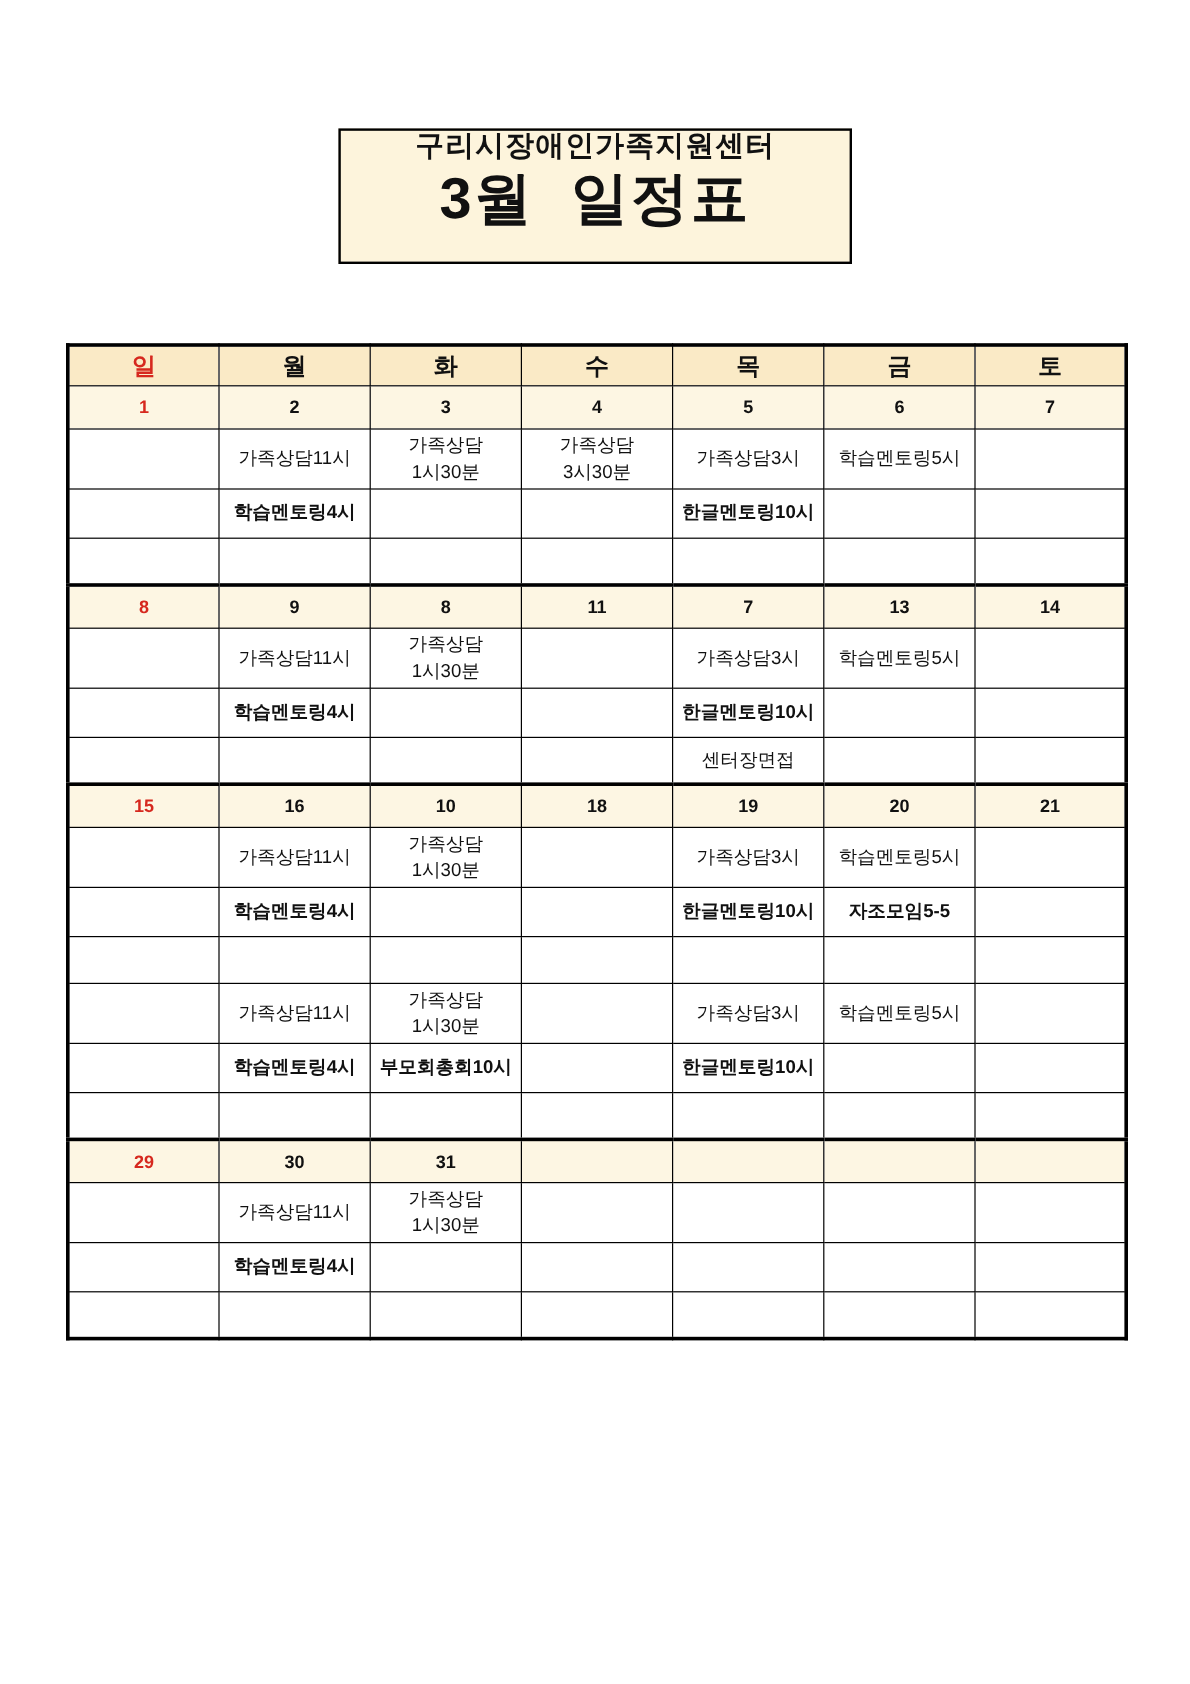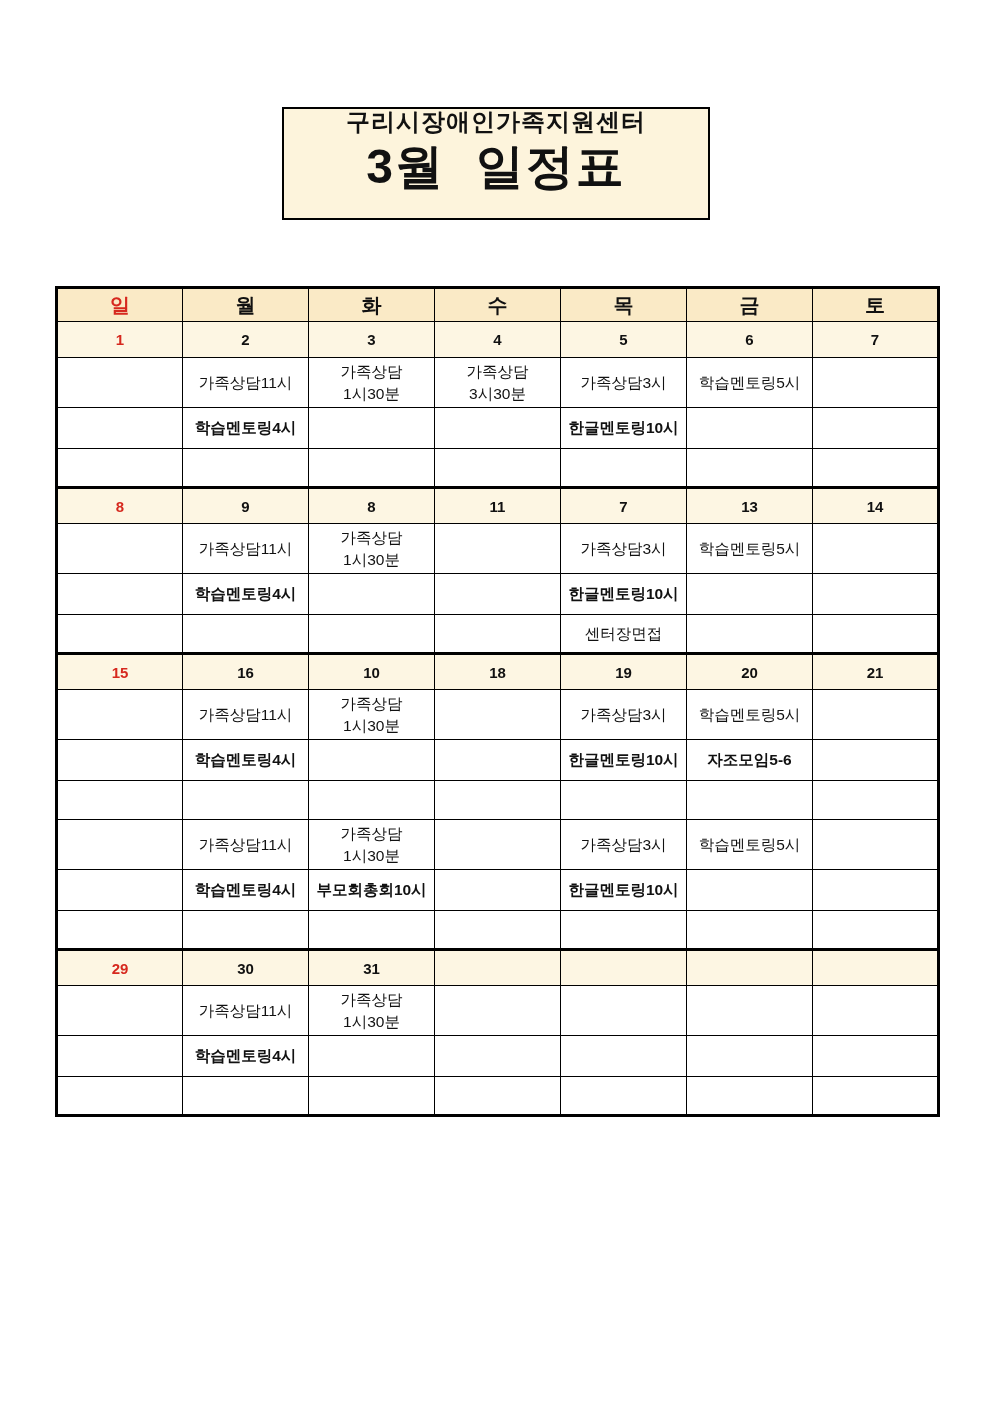--- a/index.html
+++ b/index.html
@@ -192,21 +192,21 @@
         <td class="event-cell">가족상담3시</td>
         <td class="event-cell">학습멘토링5시</td>
         <td class="event-cell"></td>
       </tr>
       <tr class="ev-row-1">
         <td class="event-cell"></td>
         <td class="event-cell">학습멘토링4시</td>
         <td class="event-cell"></td>
         <td class="event-cell"></td>
         <td class="event-cell">한글멘토링10시</td>
-        <td class="event-cell">자조모임5-6</td>
+        <td class="event-cell">자조모임5-5</td>
         <td class="event-cell"></td>
       </tr>
       <tr class="ev-row-2">
         <td class="event-cell"></td>
         <td class="event-cell"></td>
         <td class="event-cell"></td>
         <td class="event-cell"></td>
         <td class="event-cell"></td>
         <td class="event-cell"></td>
         <td class="event-cell"></td>

